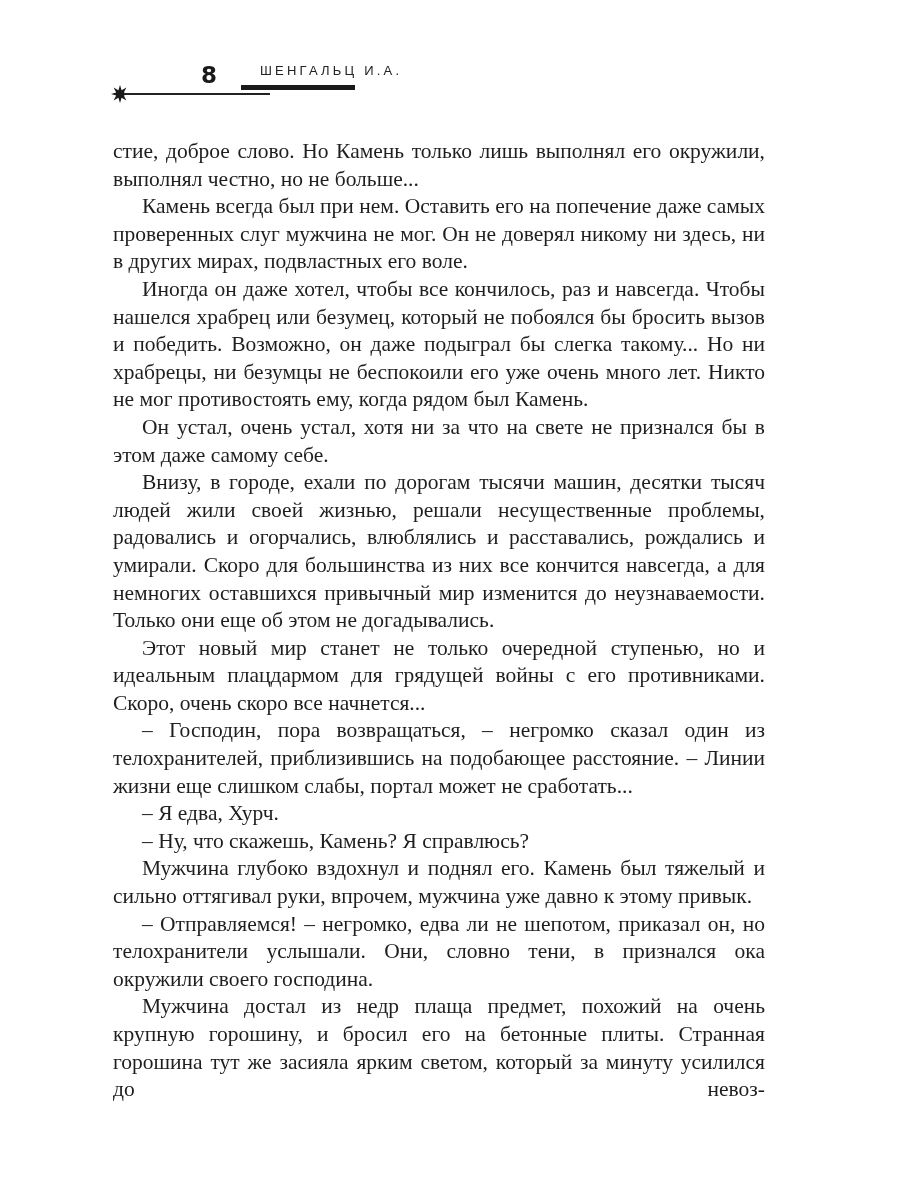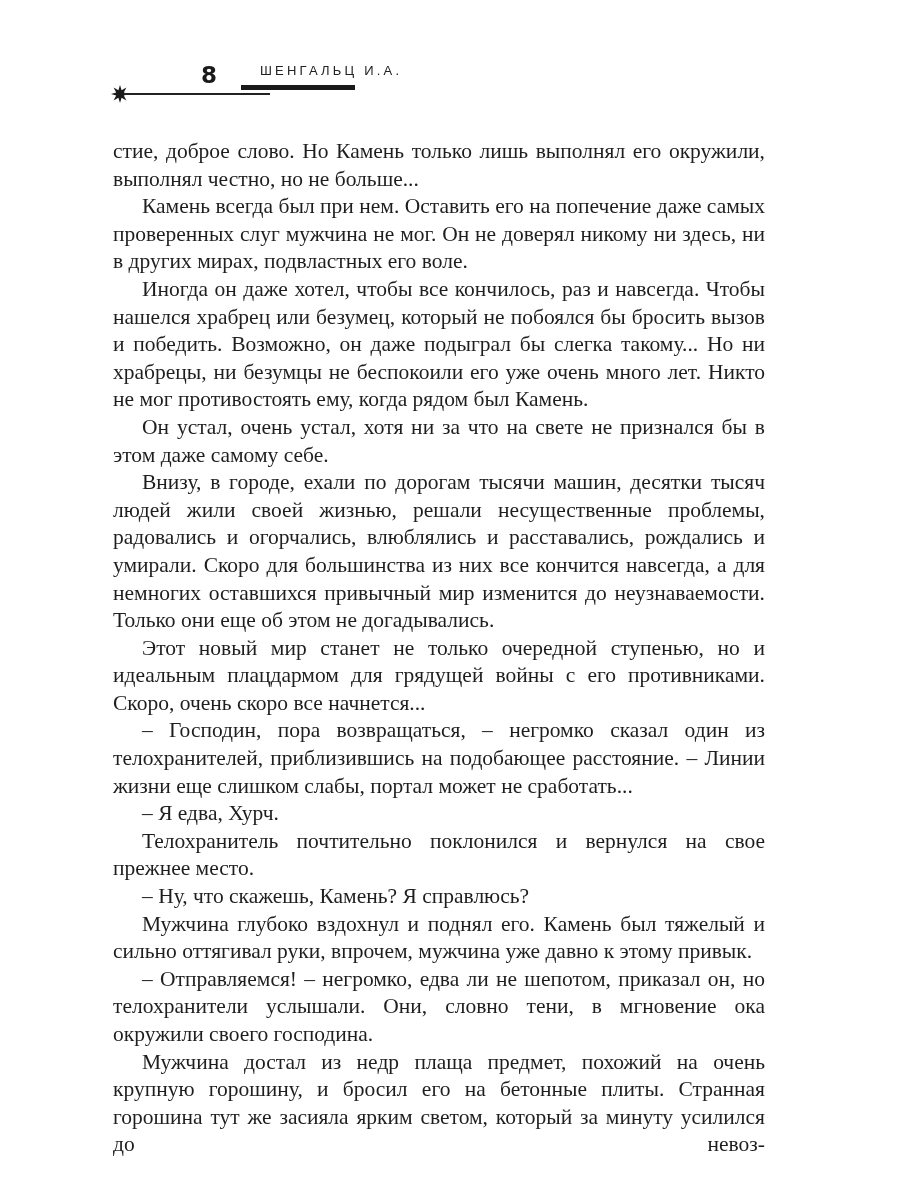--- a/index.html
+++ b/index.html
@@ -105,20 +105,19 @@
 
   <div class="text-block">
     <p class="cont">стие, доброе слово. Но Камень только лишь выполнял его окружили, выполнял честно, но не больше...</p>
     <p>Камень всегда был при нем. Оставить его на попечение даже самых проверенных слуг мужчина не мог. Он не доверял никому ни здесь, ни в других мирах, подвластных его воле.</p>
     <p>Иногда он даже хотел, чтобы все кончилось, раз и навсегда. Чтобы нашелся храбрец или безумец, который не побоялся бы бросить вызов и победить. Возможно, он даже подыграл бы слегка такому... Но ни храбрецы, ни безумцы не беспокоили его уже очень много лет. Никто не мог противостоять ему, когда рядом был Камень.</p>
     <p>Он устал, очень устал, хотя ни за что на свете не признался бы в этом даже самому себе.</p>
     <p>Внизу, в городе, ехали по дорогам тысячи машин, десятки тысяч людей жили своей жизнью, решали несущественные проблемы, радовались и огорчались, влюблялись и расставались, рождались и умирали. Скоро для большинства из них все кончится навсегда, а для немногих оставшихся привычный мир изменится до неузнаваемости. Только они еще об этом не догадывались.</p>
     <p>Этот новый мир станет не только очередной ступенью, но и идеальным плацдармом для грядущей войны с его противниками. Скоро, очень скоро все начнется...</p>
     <p>– Господин, пора возвращаться, – негромко сказал один из телохранителей, приблизившись на подобающее расстояние. – Линии жизни еще слишком слабы, портал может не сработать...</p>
     <p>– Я едва, Хурч.</p>
-    <p>Телохранитель почтительно поклонился и вернулся на свое прежнее место.</p>
     <p>– Ну, что скажешь, Камень? Я справлюсь?</p>
     <p>Мужчина глубоко вздохнул и поднял его. Камень был тяжелый и сильно оттягивал руки, впрочем, мужчина уже давно к этому привык.</p>
-    <p>– Отправляемся! – негромко, едва ли не шепотом, приказал он, но телохранители услышали. Они, словно тени, в мгновение ока окружили своего господина.</p>
+    <p>– Отправляемся! – негромко, едва ли не шепотом, приказал он, но телохранители услышали. Они, словно тени, в признался ока окружили своего господина.</p>
     <p class="last-cut">Мужчина достал из недр плаща предмет, похожий на очень крупную горошину, и бросил его на бетонные плиты. Странная горошина тут же засияла ярким светом, который за минуту усилился до невоз-</p>
   </div>
 
 </div>
 
 </body></html>

